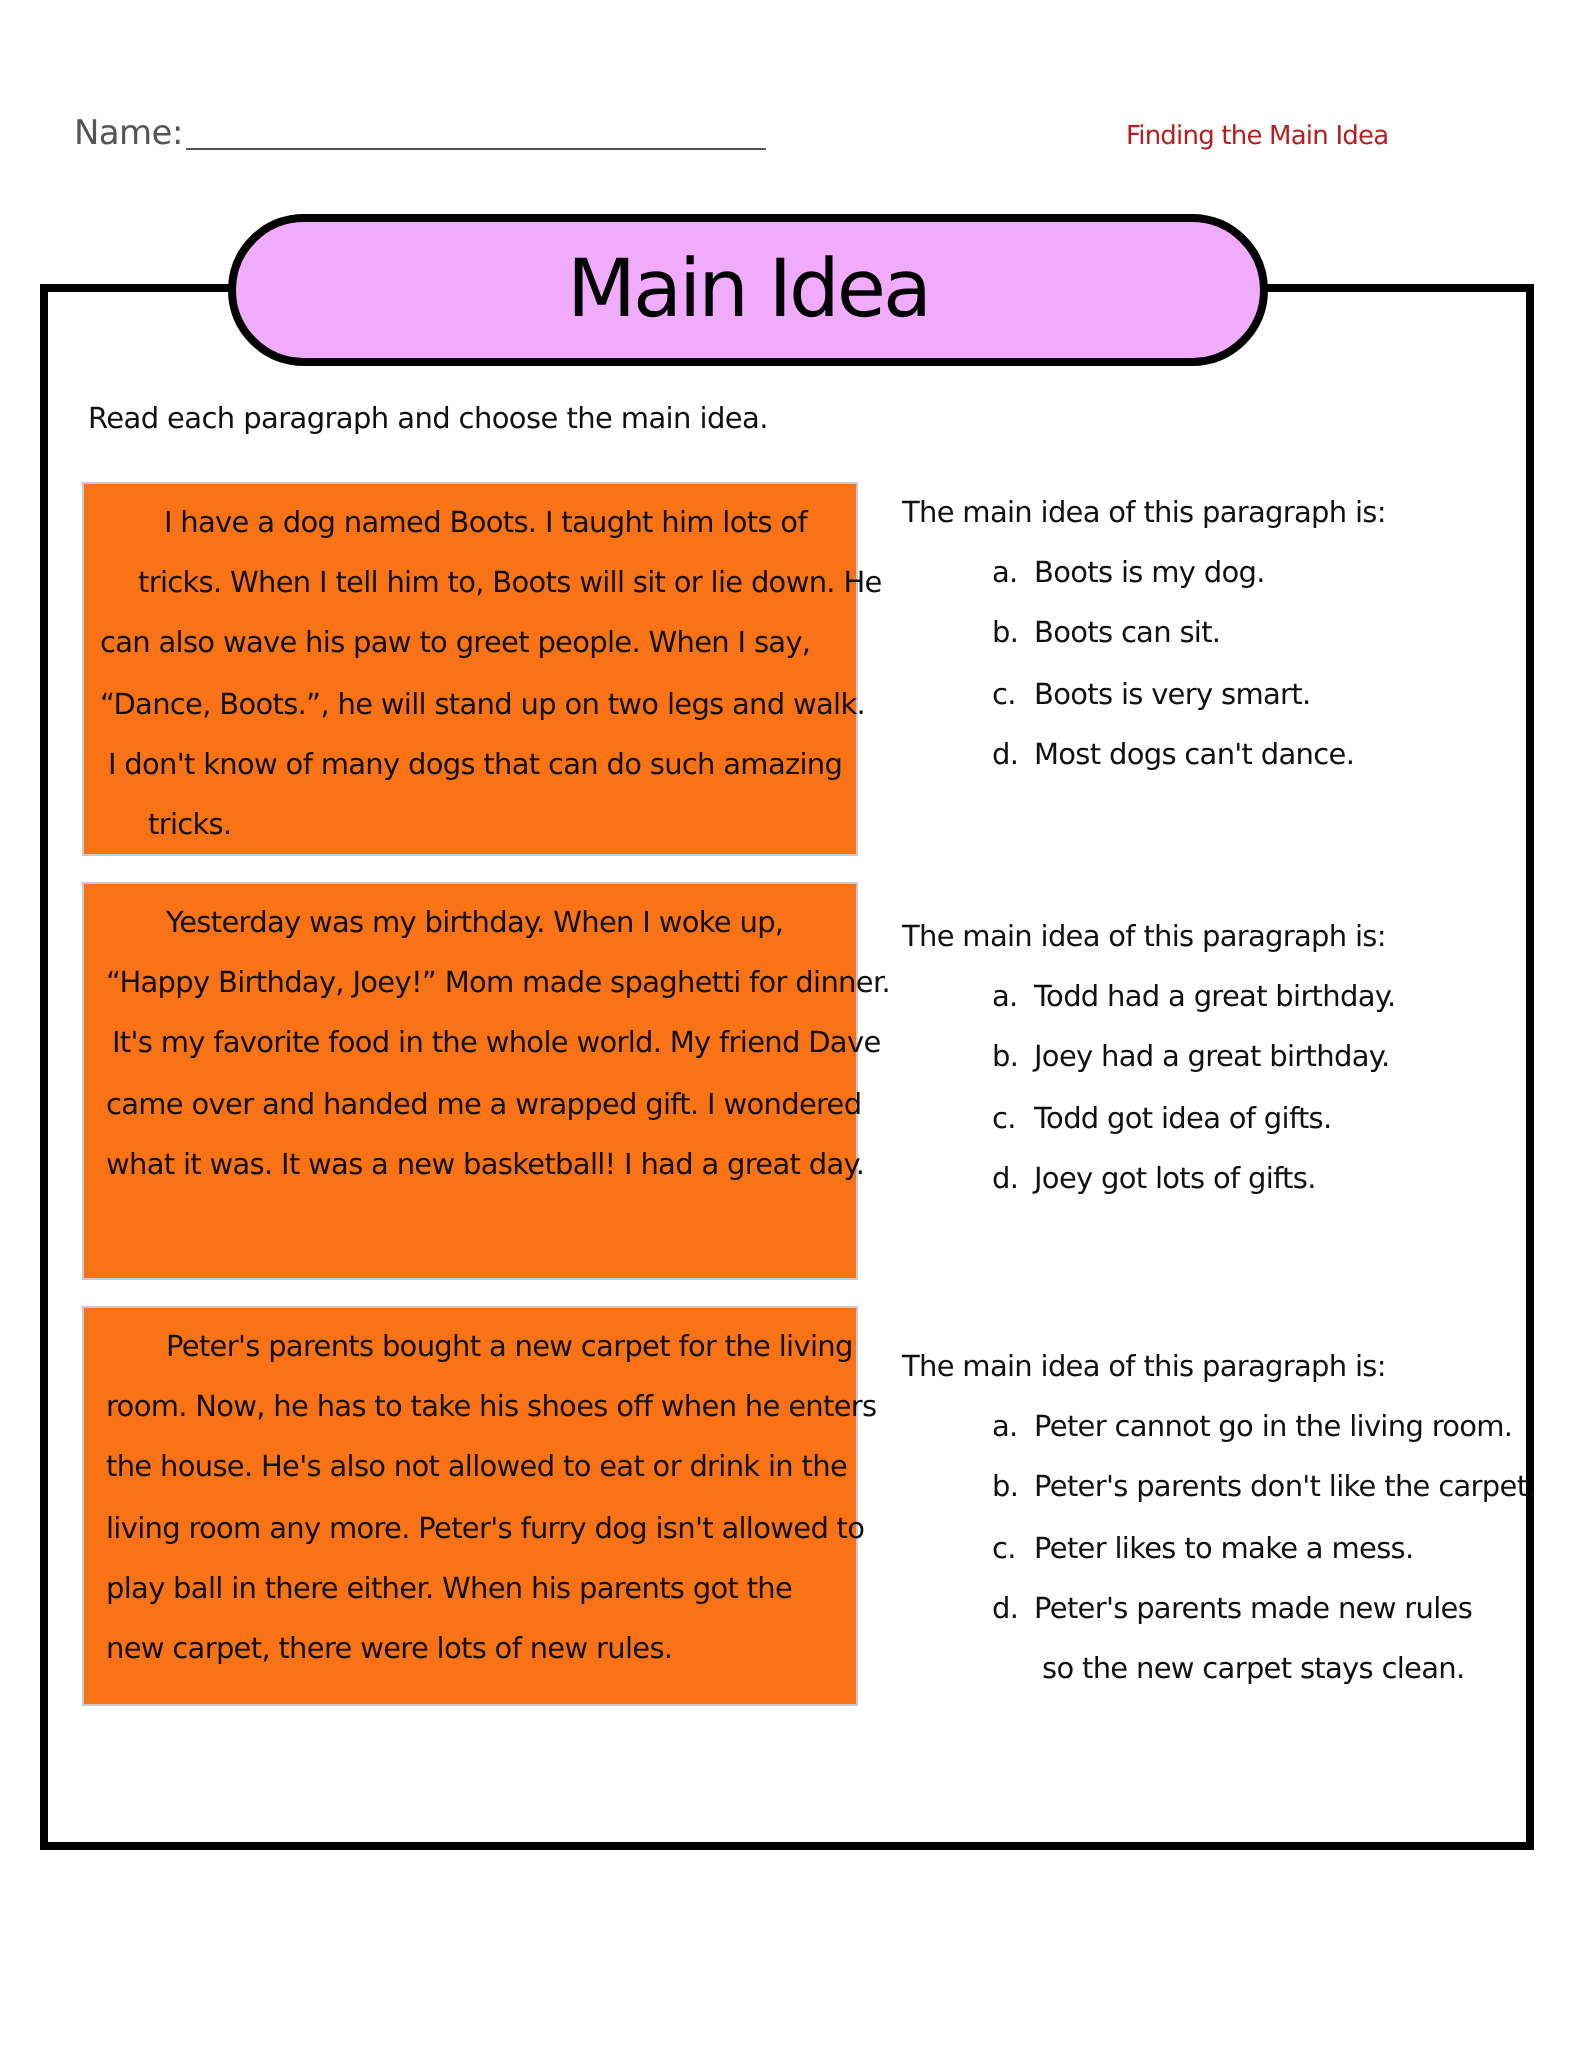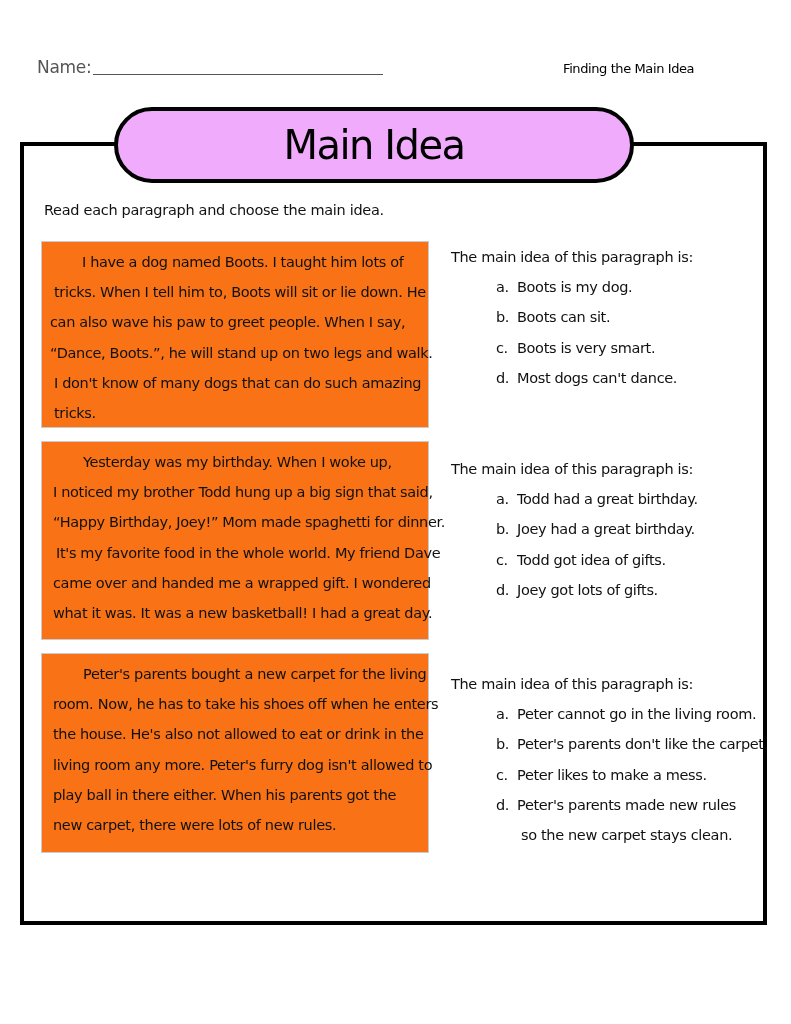--- a/index.html
+++ b/index.html
@@ -30,21 +30,21 @@
       top: 74px;
       width: 290px;
       height: 0;
       border-top: 1.5px solid #555555;
     }
     .header-subject {
       position: absolute;
       left: 563px;
       top: 61px;
       font-size: 13px;
-      color: #000000;
+      color: #b91c1c;
       letter-spacing: -0.4px;
     }
     .frame {
       position: absolute;
       left: 20px;
       top: 142px;
       width: 739px;
       height: 775px;
       border: 4px solid #000000;
       box-sizing: content-box;
@@ -135,25 +135,25 @@
 
 <div class="frame"></div>
 <div class="title-pill">
   <span class="title-text">Main Idea</span>
 </div>
 
 <div class="instructions">Read each paragraph and choose the main idea.</div>
 
 <div class="passage-box" style="top:241px;height:187px;">
   <div class="passage-line" style="padding-left:32px;">I have a dog named Boots.  I taught him lots of</div>
-  <div class="passage-line" style="padding-left:4px;">tricks.  When I tell him to, Boots will sit or lie down.  He</div>
+  <div class="passage-line" style="padding-left:4px;margin-left:15px;">tricks.  When I tell him to, Boots will sit or lie down.  He</div>
   <div class="passage-line">can also wave his paw to greet people.  When I say,</div>
   <div class="passage-line">“Dance, Boots.”, he will stand up on two legs and walk.</div>
   <div class="passage-line" style="padding-left:4px;">I don't know of many dogs that can do such amazing</div>
-  <div class="passage-line" style="padding-left:4px;">tricks.</div>
+  <div class="passage-line" style="padding-left:4px;margin-left:20px;">tricks.</div>
 </div>
 <div class="question" style="top:242px;">
   <div class="question-prompt">The main idea of this paragraph is:</div>
   <div class="option">
       <span class="option-letter">a.</span>
       <span>Boots is my dog.</span>
     </div>
   <div class="option">
       <span class="option-letter">b.</span>
       <span>Boots can sit.</span>
@@ -163,21 +163,20 @@
       <span>Boots is very smart.</span>
     </div>
   <div class="option">
       <span class="option-letter">d.</span>
       <span>Most dogs can't dance.</span>
     </div>
 </div>
 
 <div class="passage-box" style="top:441px;height:199px;">
   <div class="passage-line" style="padding-left:33px;">Yesterday was my birthday.  When I woke up,</div>
-  <div class="passage-line" style="padding-left:3px;">I noticed my brother Todd hung up a big sign that said,</div>
   <div class="passage-line" style="padding-left:3px;">“Happy Birthday, Joey!”  Mom made spaghetti for dinner.</div>
   <div class="passage-line" style="padding-left:6px;">It's my favorite food in the whole world.  My friend Dave</div>
   <div class="passage-line" style="padding-left:3px;">came over and handed me a wrapped gift.  I wondered</div>
   <div class="passage-line" style="padding-left:3px;">what it was.  It was a new basketball!  I had a great day.</div>
 </div>
 <div class="question" style="top:454px;">
   <div class="question-prompt">The main idea of this paragraph is:</div>
   <div class="option">
       <span class="option-letter">a.</span>
       <span>Todd had a great birthday.</span>

